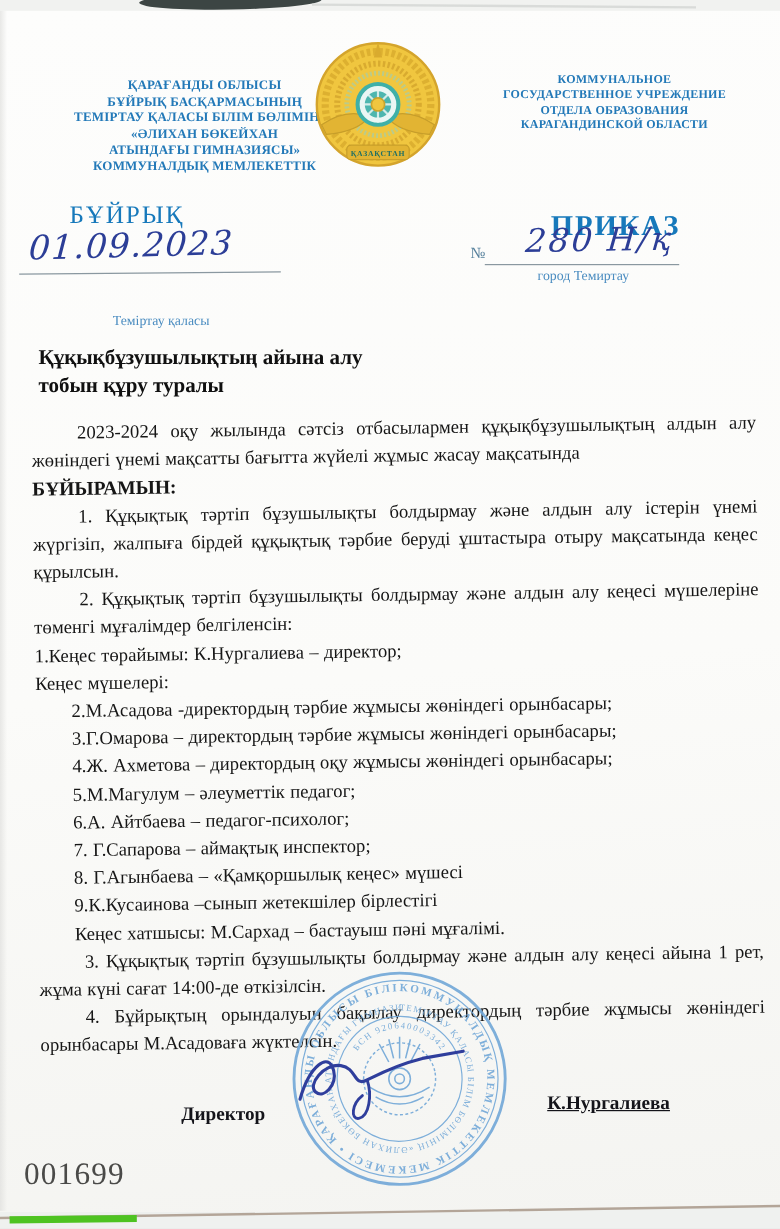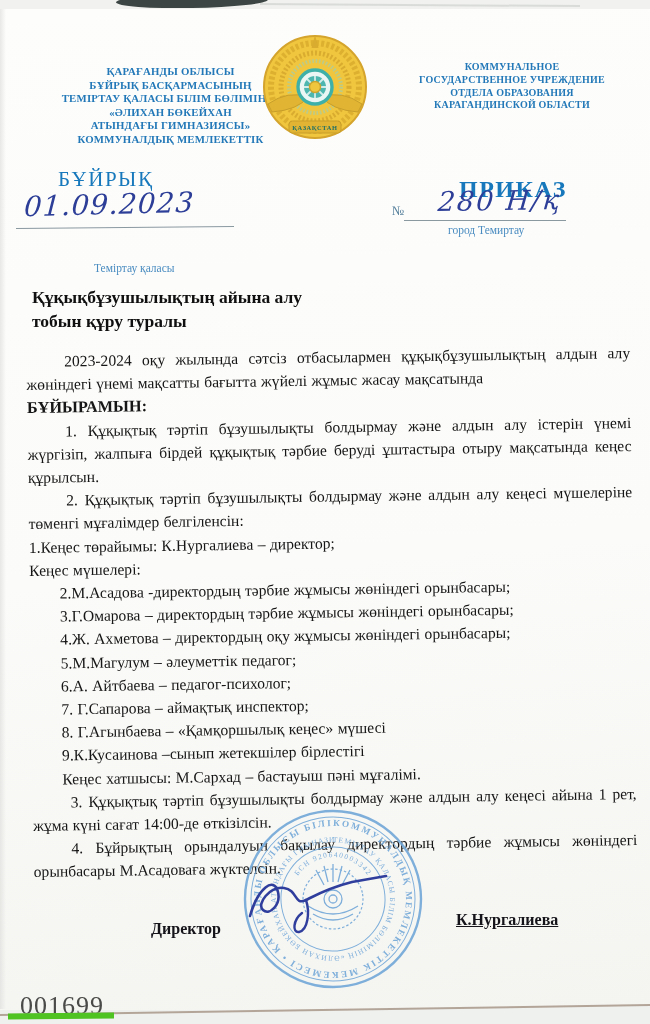--- a/index.html
+++ b/index.html
@@ -46,21 +46,21 @@
   .just{text-align:justify;}
   .ind{text-indent:38px;}
   .resolve{font-weight:bold;font-size:16.3px;}
   .flush{margin-left:-6px;}
   .member{padding-left:30px;}
 
   .stamp-wrap{position:absolute;left:238px;top:804px;width:190px;height:190px;opacity:.92;}
   .sig{position:absolute;left:244px;top:858px;width:150px;height:85px;}
   .director-label{position:absolute;left:103px;top:920px;font-weight:bold;font-size:16px;color:#14141a;margin-left:48px;}
   .director-name{position:absolute;left:456px;top:911px;font-weight:bold;font-size:16px;color:#14141a;text-decoration:underline;}
-  .serial{position:absolute;left:20px;top:964px;font-size:26px;color:#4a4a48;letter-spacing:1px;margin-top:27px;}
+  .serial{position:absolute;left:20px;top:964px;font-size:26px;color:#4a4a48;letter-spacing:1px;}
   .bottom-edge{position:absolute;left:0;top:1000px;width:650px;height:24px;}
 </style>
 </head>
 <body>
 
 <div class="screen">
 
   <div class="scan-top"></div>
   <div class="blob"></div>
   <div class="blob-tail"></div>

